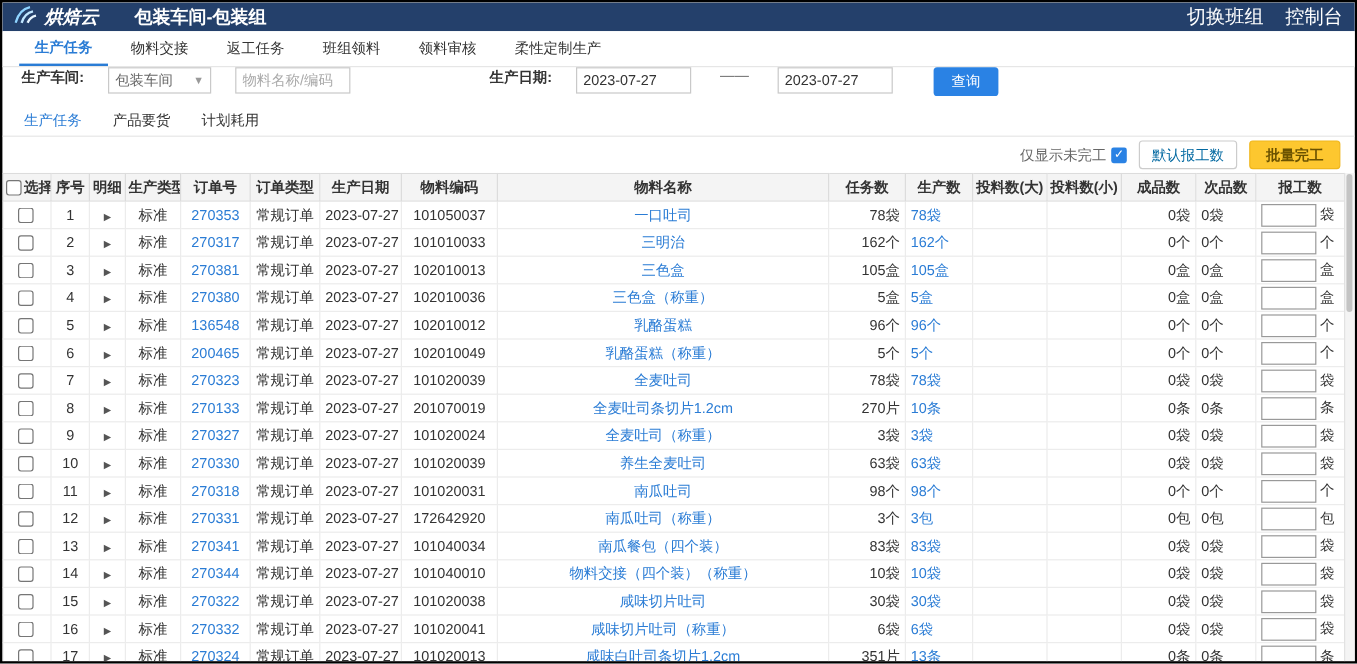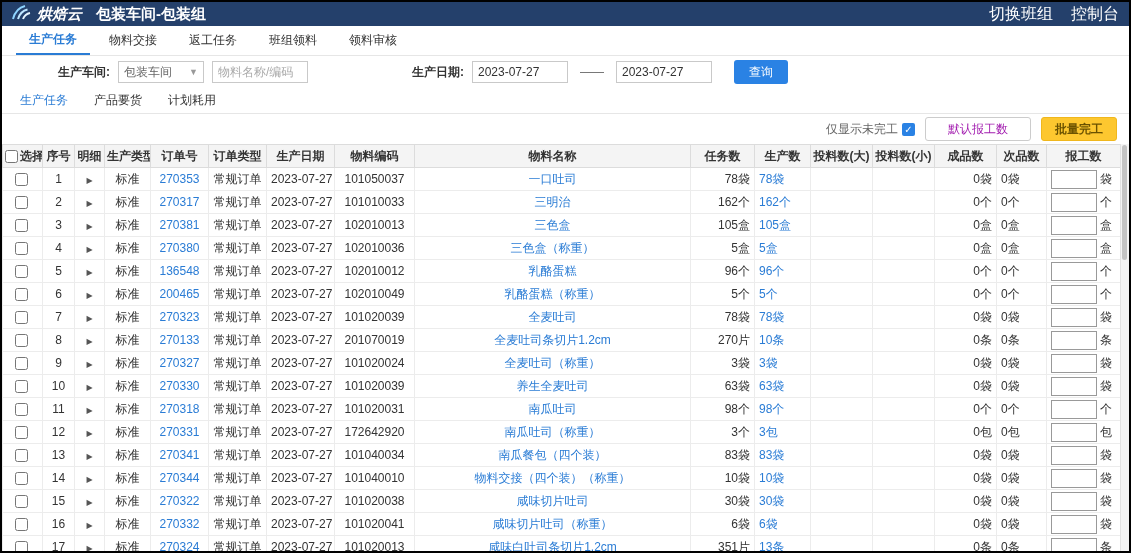--- a/index.html
+++ b/index.html
@@ -2,34 +2,34 @@
 <html><head>
 <meta charset="utf-8">
 <style>
   html,body{margin:0;padding:0;background:#777;}
   body{font-family:"Liberation Sans","DejaVu Sans",sans-serif;font-size:12px;color:#333;}
   .page{width:1131px;height:553px;box-sizing:border-box;border:2px solid #000;background:#fff;
         display:flex;flex-direction:column;overflow:hidden;}
 
   
   .topbar{height:24px;flex:0 0 24px;background:#24406b;color:#fff;display:flex;align-items:center;
-          padding:0 10px;gap:14px;}
+          padding:0 10px;gap:30px;}
   .brand{display:flex;align-items:center;gap:5px;font-weight:bold;font-size:15px;font-style:italic;}
   .workshop{font-weight:bold;font-size:15px;}
   .toplinks{margin-left:auto;display:flex;gap:18px;font-size:16px;}
   .toplinks a{color:#fff;text-decoration:none;cursor:pointer;}
 
   
   .tabs{height:29px;flex:0 0 29px;display:flex;align-items:stretch;gap:6px;padding:0 14px;
         border-bottom:1px solid #e6e6e6;background:#fff;}
   .tab{display:flex;align-items:center;padding:0 13px;color:#333;cursor:pointer;}
   .tab.active{color:#2a7cd5;font-weight:bold;border-bottom:2px solid #2a7cd5;}
 
   
-  .filters{height:32px;flex:0 0 32px;display:flex;align-items:center;padding:0 16px;gap:8px;margin-left:40px;}
+  .filters{height:32px;flex:0 0 32px;display:flex;padding:0 16px;gap:20px;}
   .flabel{font-weight:bold;}
   .select{width:86px;height:22px;border:1px solid #c9c9c9;background:#fff;display:flex;
           align-items:center;justify-content:space-between;padding:0 5px;color:#666;
           box-sizing:border-box;cursor:pointer;}
   .caret{color:#999;font-size:9px;}
   .input-text{width:96px;height:22px;border:1px solid #c9c9c9;padding:0 5px;box-sizing:border-box;
               font-size:12px;font-family:inherit;color:#333;}
   .input-text::placeholder{color:#aaa;}
   .date-label{margin-left:96px;}
   .input-date{width:96px;height:22px;border:1px solid #c9c9c9;padding:0 5px;box-sizing:border-box;
@@ -43,22 +43,22 @@
            border-bottom:1px solid #e6e6e6;}
   .subtab{color:#333;cursor:pointer;}
   .subtab.active{color:#2a7cd5;}
 
   
   .controls{height:30px;flex:0 0 30px;display:flex;align-items:center;justify-content:flex-end;
             gap:10px;padding:0 12px;}
   .chk-label{display:flex;align-items:center;gap:4px;color:#666;cursor:pointer;}
   .chkbox{width:13px;height:13px;background:#2a82e4;border-radius:2px;color:#fff;font-size:10px;
           line-height:13px;text-align:center;}
-  .btn-plain{height:24px;padding:0 22px;background:#fff;border:1px solid #ccc;border-radius:3px;
-             font-size:12px;font-family:inherit;color:#a21caf;cursor:pointer;}
+  .btn-plain{height:24px;padding:0 10px;background:#fff;border:1px solid #ccc;border-radius:3px;
+             font-size:12px;font-family:inherit;color:#0369a1;cursor:pointer;}
   .btn-warn{height:24px;padding:0 13px;background:#fdc72f;border:1px solid #f0b71d;border-radius:3px;
             font-size:12px;font-family:inherit;color:#6b5200;font-weight:bold;cursor:pointer;}
 
   
   .table-wrap{flex:1;position:relative;overflow:hidden;}
   table{width:calc(100% - 8px);border-collapse:collapse;table-layout:fixed;}
   th{background:#f4f4f4;border:1px solid #dcdcdc;font-weight:bold;height:22px;padding:0 2px;
      font-size:12px;text-align:center;white-space:nowrap;overflow:hidden;}
   td{border:1px solid #ececec;height:22px;padding:0 4px;font-size:12px;text-align:center;
      white-space:nowrap;overflow:hidden;}
@@ -96,20 +96,21 @@
       <a>控制台</a>
     </div>
   </div>
 
   <div class="tabs">
       <div class="tab active">生产任务</div>
       <div class="tab">物料交接</div>
       <div class="tab">返工任务</div>
       <div class="tab">班组领料</div>
       <div class="tab">领料审核</div>
+      <div class="tab">柔性定制生产</div>
     </div>
 
   <div class="filters">
     <span class="flabel">生产车间:</span>
     <div class="select">
       <span>包装车间</span>
       <span class="caret">▼</span>
     </div>
     <input class="input-text" type="text" placeholder="物料名称/编码" style="">
     <span class="flabel date-label">生产日期:</span>

